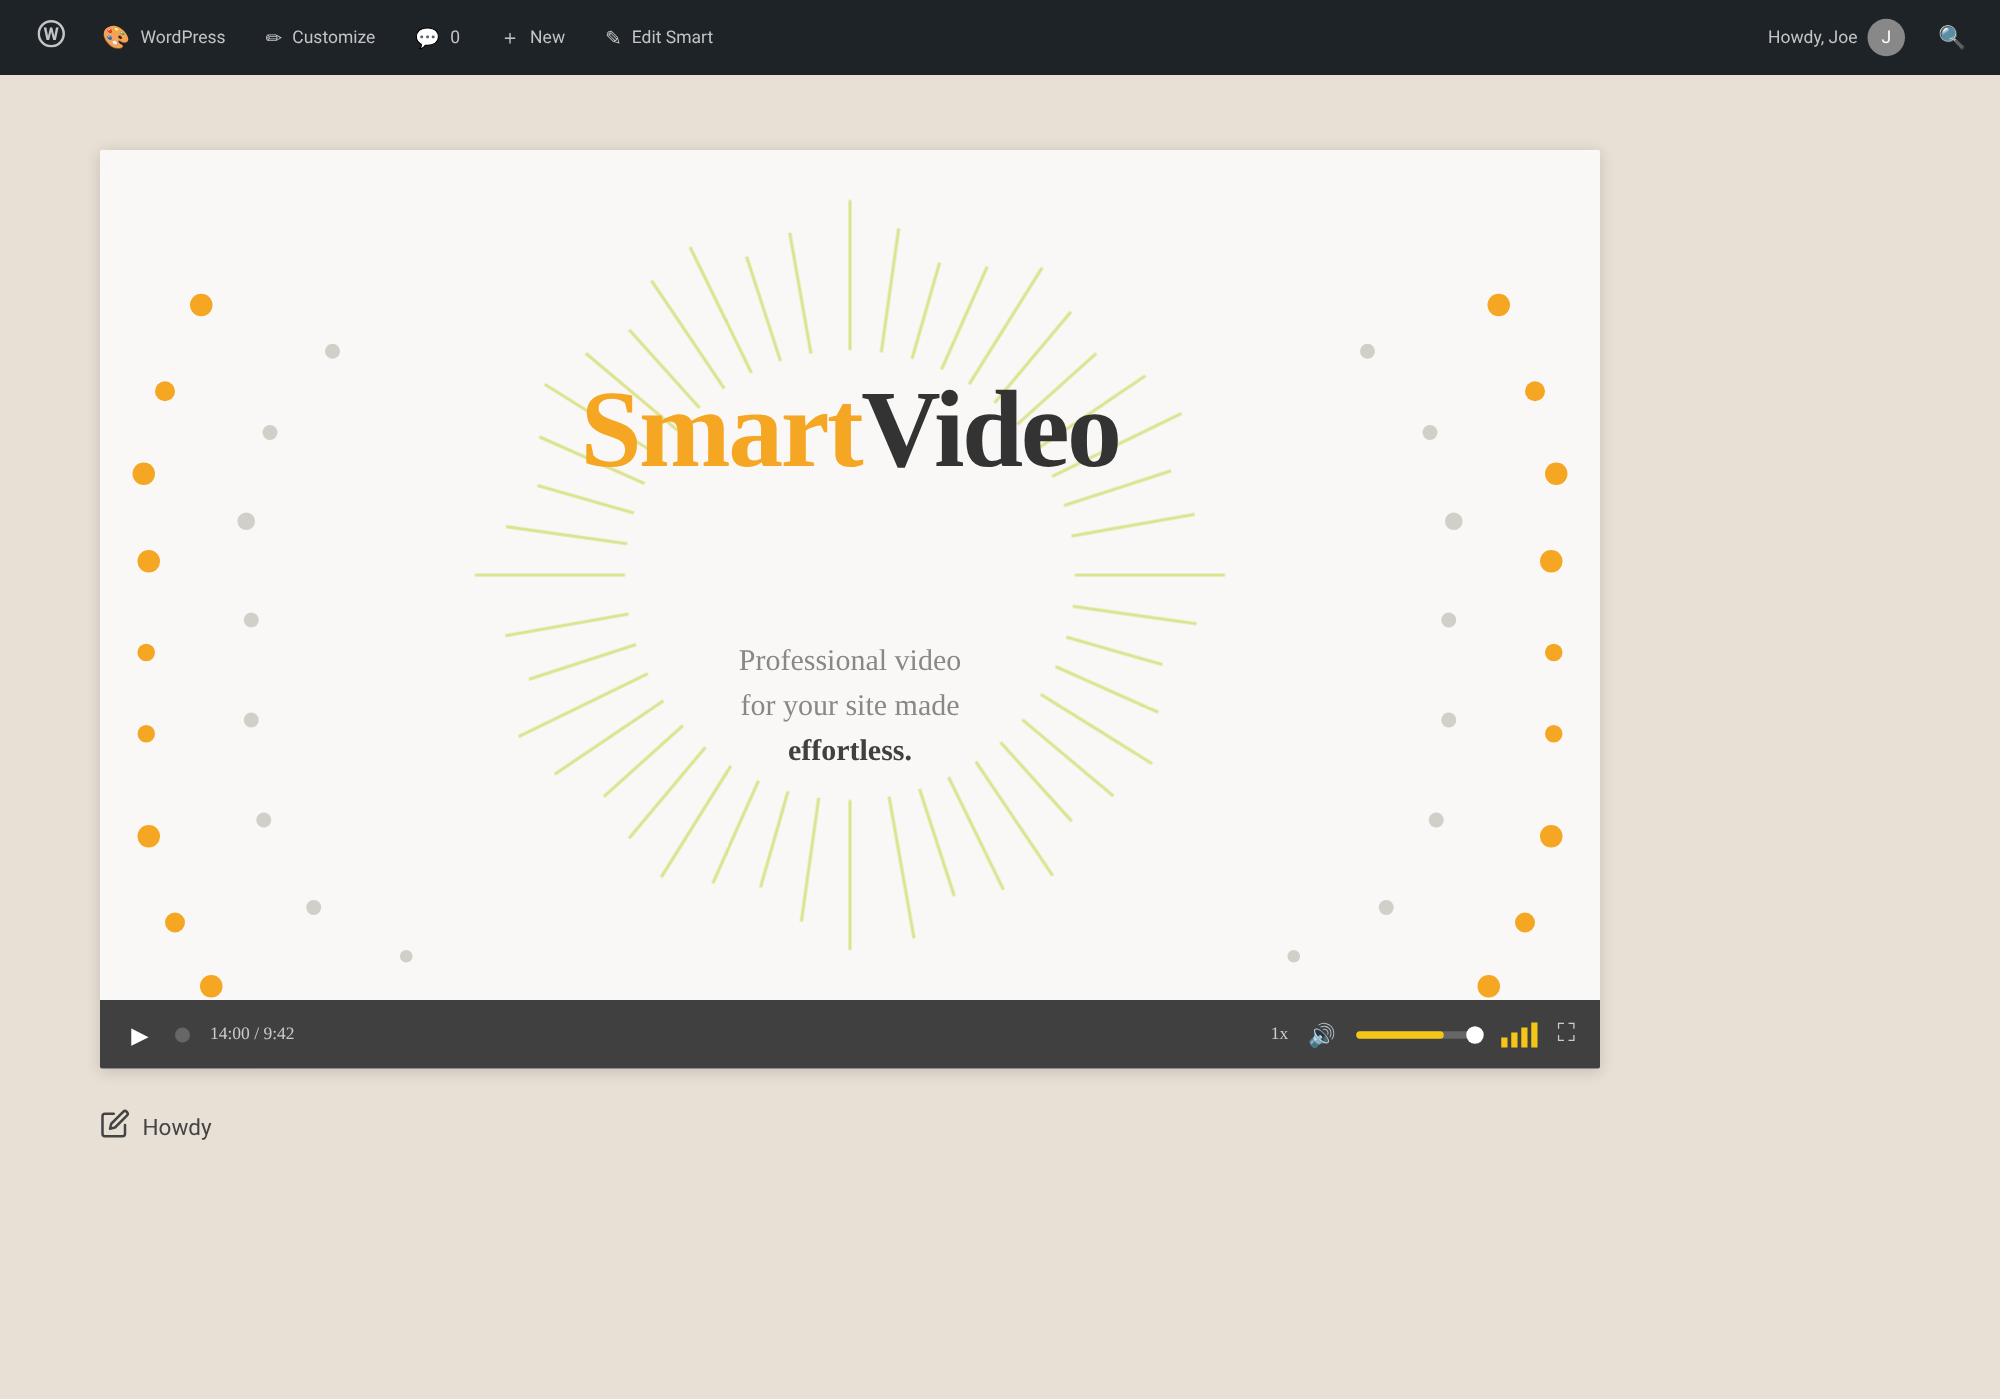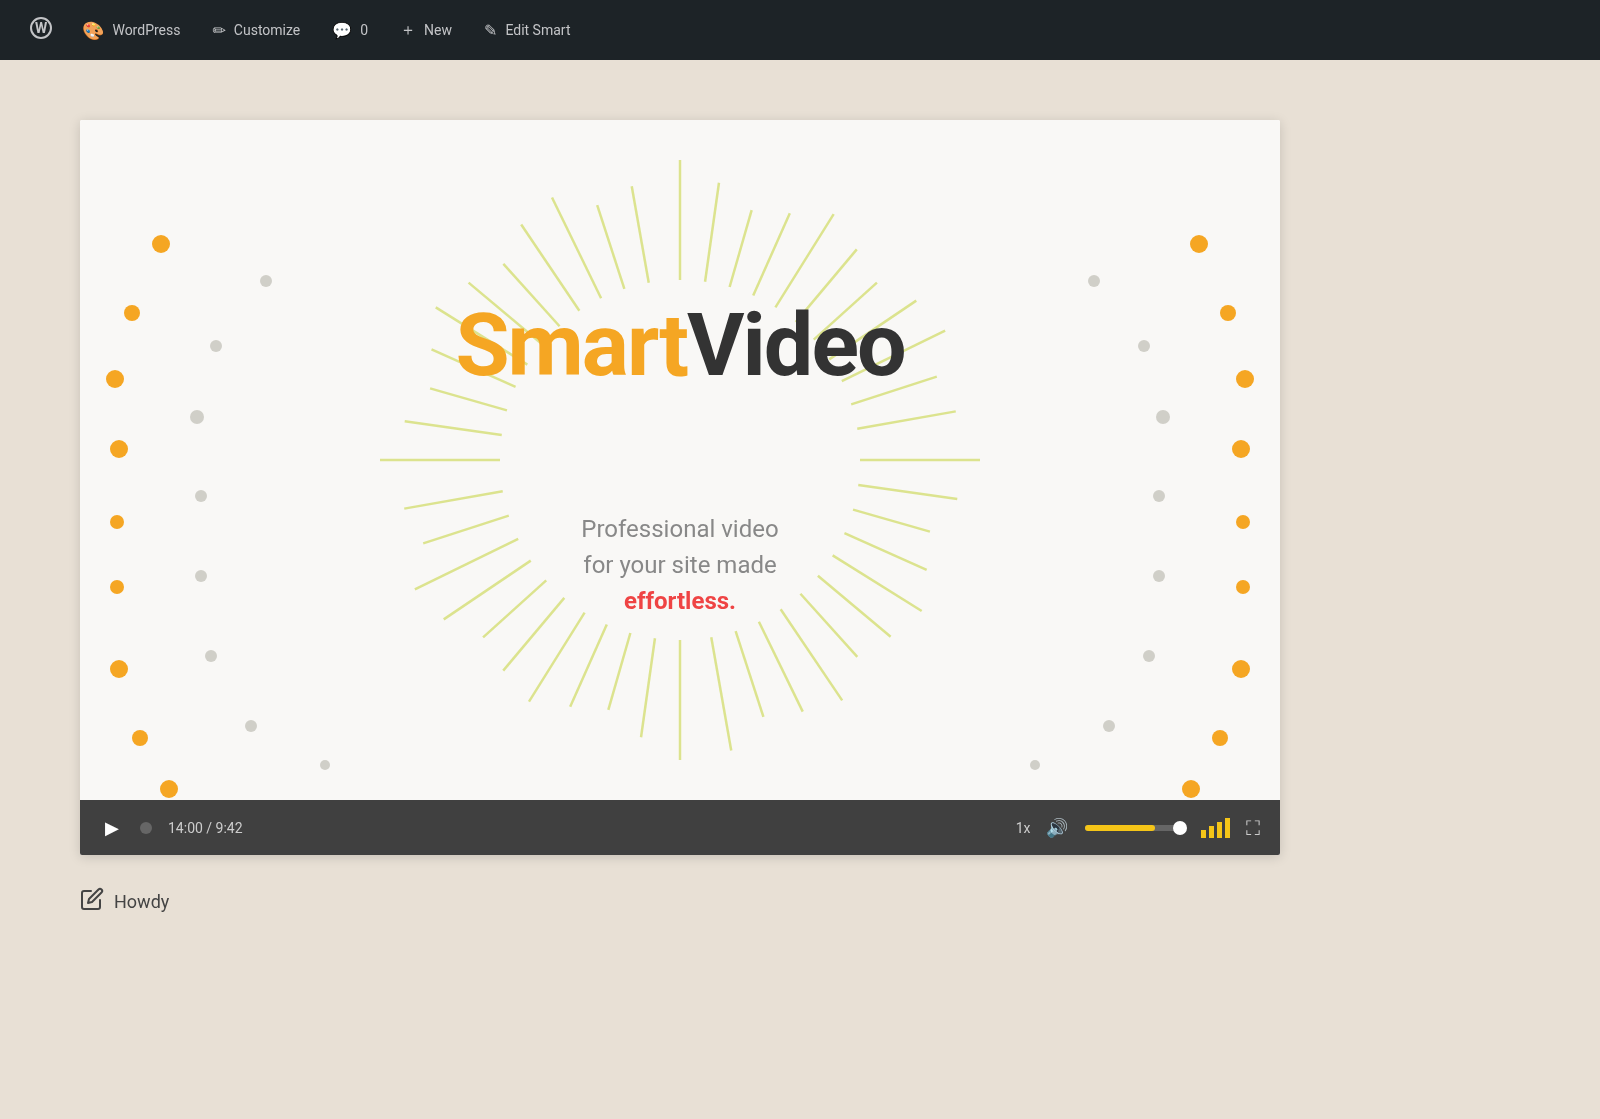--- a/index.html
+++ b/index.html
@@ -82,20 +82,21 @@
       align-items: flex-start;
     }
 
     
     .video-container {
       width: 1200px;
       background: #fff;
       border-radius: 2px;
       overflow: hidden;
       box-shadow: 0 2px 12px rgba(0,0,0,0.15);
+      font-family: Liberation Serif, serif;
     }
 
     
     .video-display {
       width: 100%;
       height: 680px;
       background: #f9f8f6;
       position: relative;
       display: flex;
       align-items: center;
@@ -136,21 +137,21 @@
     .smartvideo-title .smart { color: #f5a623; }
     .smartvideo-title .video { color: #333; }
 
     .video-subtitle {
       font-size: 24px;
       color: #888;
       text-align: center;
       line-height: 1.5;
       margin-top: 92px;
     }
-    .video-subtitle strong { color: #ef4444; font-weight: 700; }
+    .video-subtitle strong { color: #404040; font-weight: 700; }
 
     
     .video-controls {
       background: #404040;
       height: 55px;
       display: flex;
       align-items: center;
       padding: 0 20px;
       gap: 16px;
     }
@@ -290,20 +291,31 @@
   <div class="adminbar-item">
     <span style="font-size:16px;">＋</span>
     <span>New</span>
   </div>
 
   <div class="adminbar-item">
     <span style="font-size:16px;">✎</span>
     <span>Edit Smart</span>
   </div>
 
+  <div class="adminbar-right">
+    <div class="adminbar-user">
+      <span>Howdy, Joe</span>
+      <div class="adminbar-avatar">
+        <span>J</span>
+      </div>
+    </div>
+    <div class="adminbar-search">
+      <span>🔍</span>
+    </div>
+  </div>
 </div>
 
 <div class="page-content">
 
   <div class="video-container">
 
     <div class="video-display">
 
       <svg class="sunburst-svg" viewBox="0 0 760 760">
 

